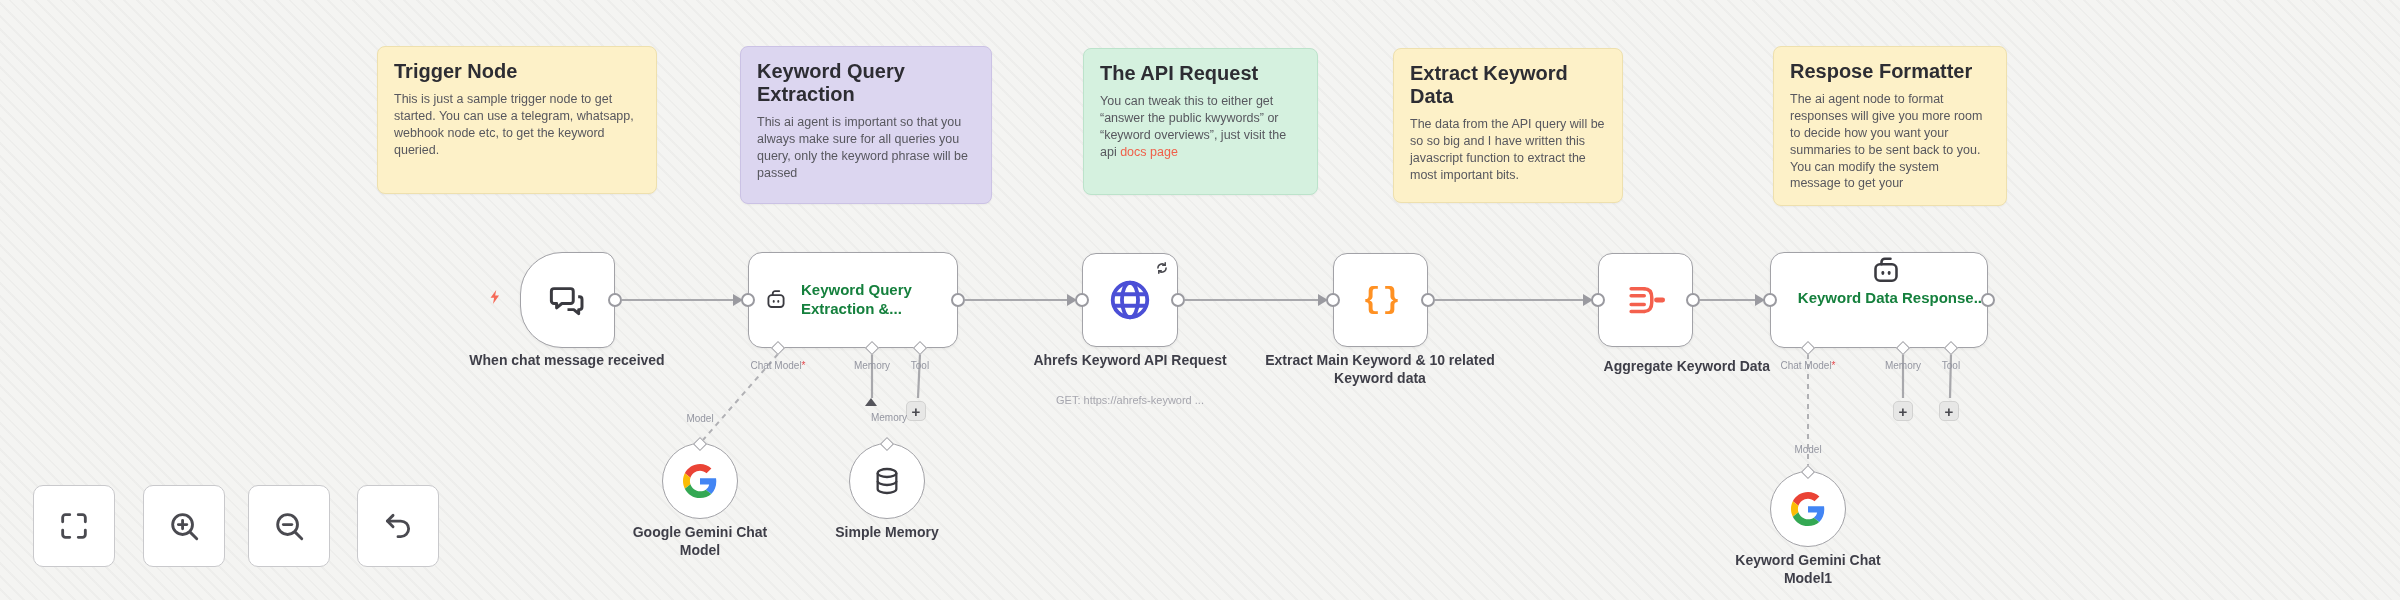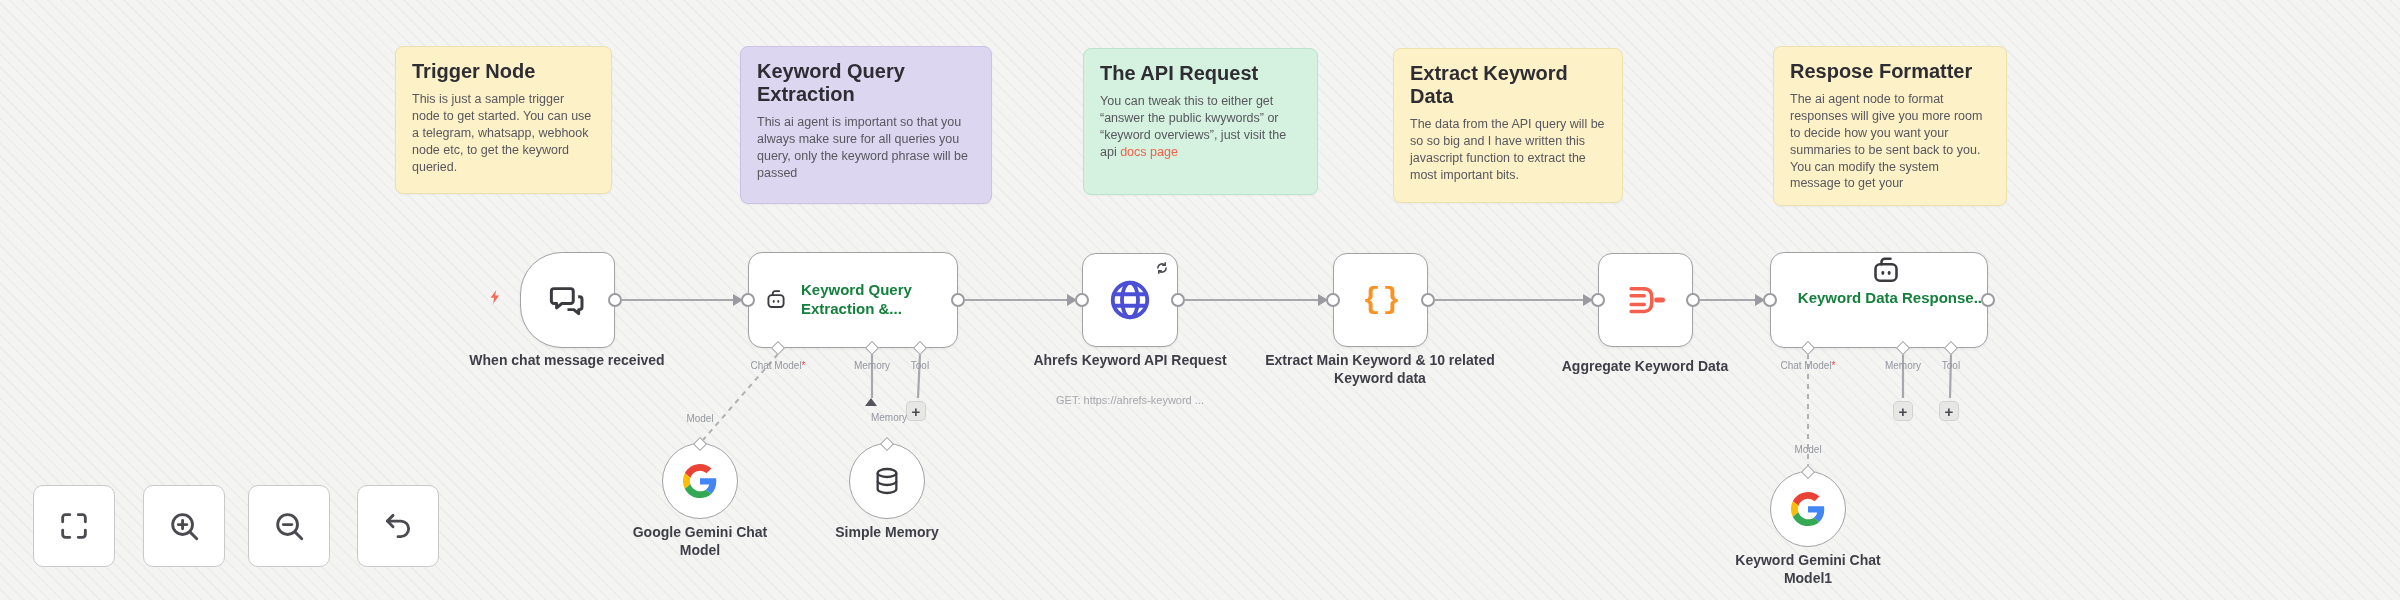--- a/index.html
+++ b/index.html
@@ -57,21 +57,21 @@
     </g>
     <g fill="#9a9aa0">
       <path d="M733 294 l10 6 -10 6 z"></path>
       <path d="M1067 294 l10 6 -10 6 z"></path>
       <path d="M1318 294 l10 6 -10 6 z"></path>
       <path d="M1583 294 l10 6 -10 6 z"></path>
       <path d="M1755 294 l10 6 -10 6 z"></path>
     </g>
   </svg>
 
-  <div class="sticky yellow" style="left:395px;top:46px;width:217px;height:148px;">
+  <div class="sticky yellow" style="left:377px;top:46px;width:280px;height:148px;">
     <h1>Trigger Node</h1>
     <p>This is just a sample trigger node to get started. You can use a telegram, whatsapp, webhook node etc, to get the keyword queried.</p>
   </div>
   <div class="sticky purple" style="left:740px;top:46px;width:252px;height:158px;">
     <h1>Keyword Query Extraction</h1>
     <p>This ai agent is important so that you always make sure for all queries you query, only the keyword phrase will be passed</p>
   </div>
   <div class="sticky green" style="left:1083px;top:48px;width:235px;height:147px;">
     <h1>The API Request</h1>
     <p><span>You can tweak this to either get “answer the public kwywords” or “keyword overviews”, just visit the api </span><a href="#">docs page</a></p>
@@ -134,21 +134,21 @@
   </div>
   <div class="node-label" style="left:1262px;top:352px;width:236px;">Extract Main Keyword &amp; 10 related Keyword data</div>
 
   <div class="node" style="left:1598px;top:253px;width:95px;height:94px;">
     <svg width="42" height="42" viewBox="0 0 24 24" fill="none" stroke="#f4604d" stroke-width="2" stroke-linecap="round">
       <path d="M3.5 5.5 h7.5 M3.5 9.5 h7.5 M3.5 14.5 h7.5 M3.5 18.5 h7.5"></path>
       <path d="M11 5.5 c3.2 0 4.3 2.2 4.3 5.2 v1.3 M11 18.5 c3.2 0 4.3 -2.2 4.3 -5.2 v-1.3"></path>
       <path d="M18 12 h3.5" stroke-width="2.8"></path>
     </svg>
   </div>
-  <div class="node-label" style="left:1520px;top:358px;width:250px;">Aggregate Keyword Data</div>
+  <div class="node-label" style="left:1520px;top:358px;width:250px;text-align:right;">Aggregate Keyword Data</div>
 
   <div class="node agent" style="left:1770px;top:252px;width:218px;height:96px;flex-direction:column;">
     <svg width="36" height="36" viewBox="0 0 24 24" fill="none" stroke="#3a3a40" stroke-width="1.7" stroke-linecap="round" stroke-linejoin="round">
       <path d="M9 7.5 V6 a2.2 2.2 0 0 1 2.2 -2.2 H15"></path>
       <rect x="5" y="7.5" width="14" height="11" rx="3"></rect>
       <rect x="9" y="12" width="1.8" height="2.6" rx="0.9" fill="#3a3a40" stroke="none"></rect>
       <rect x="13.2" y="12" width="1.8" height="2.6" rx="0.9" fill="#3a3a40" stroke="none"></rect>
     </svg>
     <div class="agent-title">Keyword Data Response...</div>
   </div>

